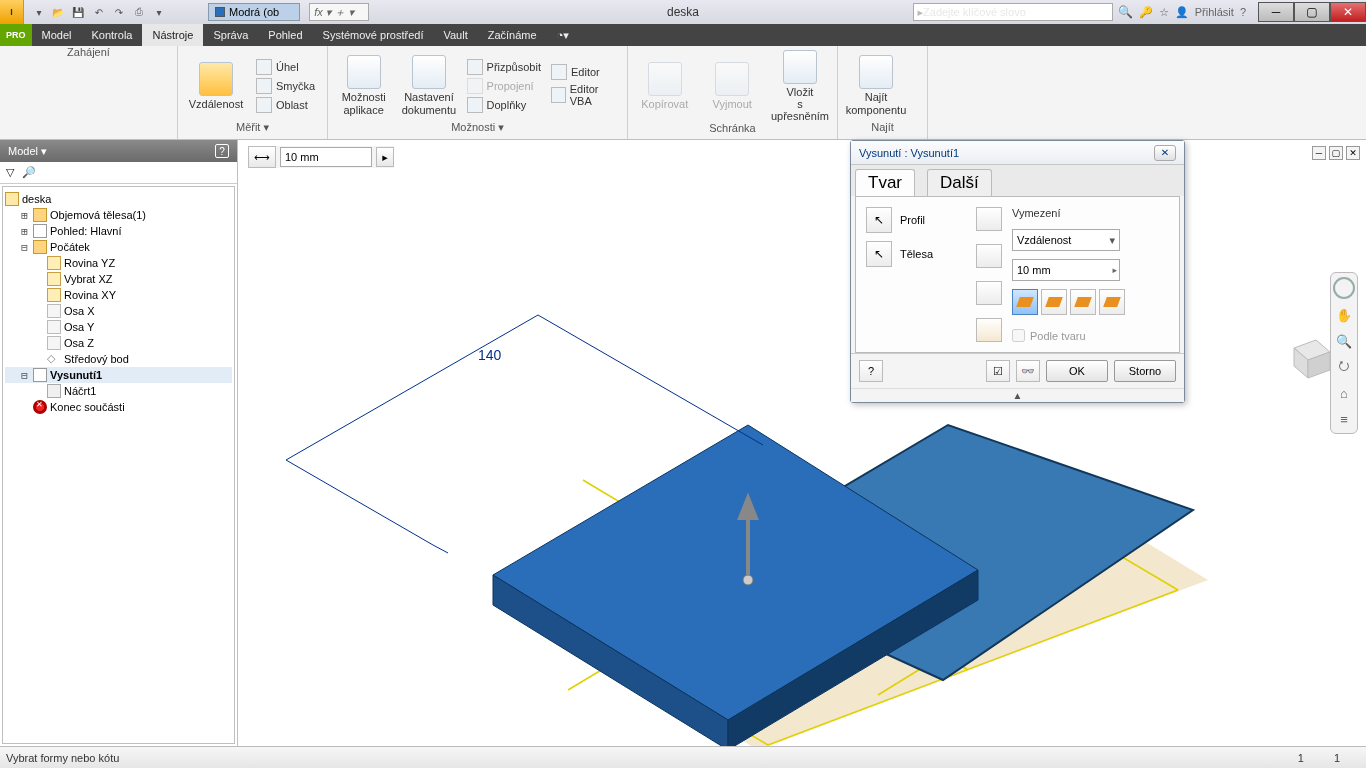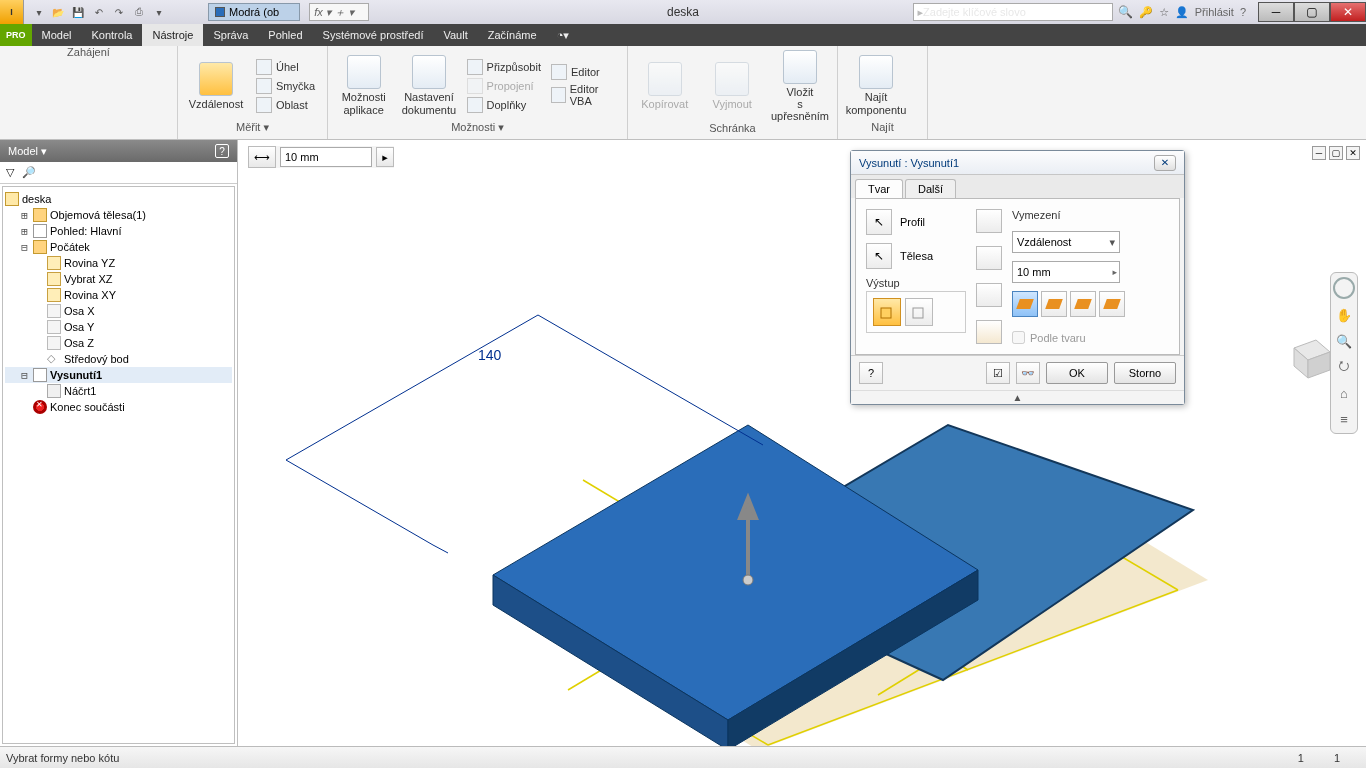--- a/index.html
+++ b/index.html
@@ -79,25 +79,25 @@
 
 
 .navbar{position:absolute;right:8px;top:272px;width:28px;background:#f3f3f3;border:1px solid #bbb;border-radius:6px;display:flex;flex-direction:column;align-items:center;padding:4px 0;gap:6px;}
 .navbar .nb{width:20px;height:20px;display:flex;align-items:center;justify-content:center;color:#666;font-size:13px;}
 .navbar .wheel{width:22px;height:22px;border:2px solid #9aa;border-radius:50%;}
 
 
 .viewcube{position:absolute;right:30px;top:190px;width:54px;height:54px;}
 
 
-.dlg{position:absolute;left:850px;top:150px;width:335px;background:#f4f4f4;border:1px solid #7a8a9a;border-radius:3px;box-shadow:2px 2px 6px rgba(0,0,0,.25);}
+.dlg{position:absolute;left:850px;top:140px;width:335px;background:#f4f4f4;border:1px solid #7a8a9a;border-radius:3px;box-shadow:2px 2px 6px rgba(0,0,0,.25);}
 .dlg .dtitle{height:24px;display:flex;align-items:center;padding:0 8px;color:#003a7a;font-size:11px;background:linear-gradient(#fcfcfd,#eaeef4);border-bottom:1px solid #c6c6c6;}
 .dlg .dtitle .x{margin-left:auto;width:22px;height:16px;border:1px solid #aaa;border-radius:3px;background:linear-gradient(#fff,#e0e0e0);display:flex;align-items:center;justify-content:center;font-size:10px;}
 .dlg .tabs{display:flex;background:#eaeaea;padding:4px 4px 0;}
-.dlg .tab{padding:3px 12px;border:1px solid #bbb;border-bottom:none;background:#efefef;margin-right:2px;font-size:11px;border-radius:3px 3px 0 0;}
+.dlg .tab{padding:3px 12px;border:1px solid #bbb;border-bottom:none;background:#efefef;margin-right:12px;font-size:17px;border-radius:3px 3px 0 0;}
 .dlg .tab.active{background:#fdfdfd;}
 .dlg .tabbody{background:#fdfdfd;border:1px solid #bbb;margin:0 4px;padding:10px;display:flex;gap:10px;}
 .dlg .col{display:flex;flex-direction:column;gap:8px;}
 .dlg .pickrow{display:flex;align-items:center;gap:8px;}
 .dlg .pickbtn{width:26px;height:26px;border:1px solid #bbb;background:linear-gradient(#fff,#ececec);display:flex;align-items:center;justify-content:center;font-size:12px;}
 .dlg .fs{border:1px solid #ccc;padding:6px;display:flex;gap:4px;}
 .dlg .fs-title{font-size:11px;color:#333;margin-bottom:2px;}
 .dlg .toggle{width:28px;height:28px;border:1px solid #bbb;background:linear-gradient(#fff,#ececec);display:flex;align-items:center;justify-content:center;}
 .dlg .toggle.on{background:linear-gradient(#ffe9a8,#ffc040);border-color:#d09020;}
 .dlg .smallstack{display:flex;flex-direction:column;gap:4px;}
@@ -441,35 +441,20 @@
   <div class="tabbody">
     <div class="col" style="width:100px">
       <div class="pickrow">
         <div class="pickbtn">↖</div>
         <span>Profil</span>
       </div>
       <div class="pickrow">
         <div class="pickbtn">↖</div>
         <span>Tělesa</span>
       </div>
-      <div>
-        <div class="fs-title">Výstup</div>
-        <div class="fs">
-          <div class="toggle on">
-            <svg width="16" height="16">
-                <rect x="2" y="4" width="10" height="10" fill="#ffd060" stroke="#b07000"></rect>
-              </svg>
-          </div>
-          <div class="toggle">
-            <svg width="16" height="16">
-                <rect x="2" y="4" width="10" height="10" fill="none" stroke="#999"></rect>
-              </svg>
-          </div>
-        </div>
-      </div>
     </div>
 
     <div class="smallstack" style="justify-content:space-between;">
       <div class="stk"></div>
       <div class="stk"></div>
       <div class="stk"></div>
       <div class="stk" style="background:linear-gradient(#fff,#f4e8d0);"></div>
     </div>
 
     <div class="col vym" style="flex:1">

